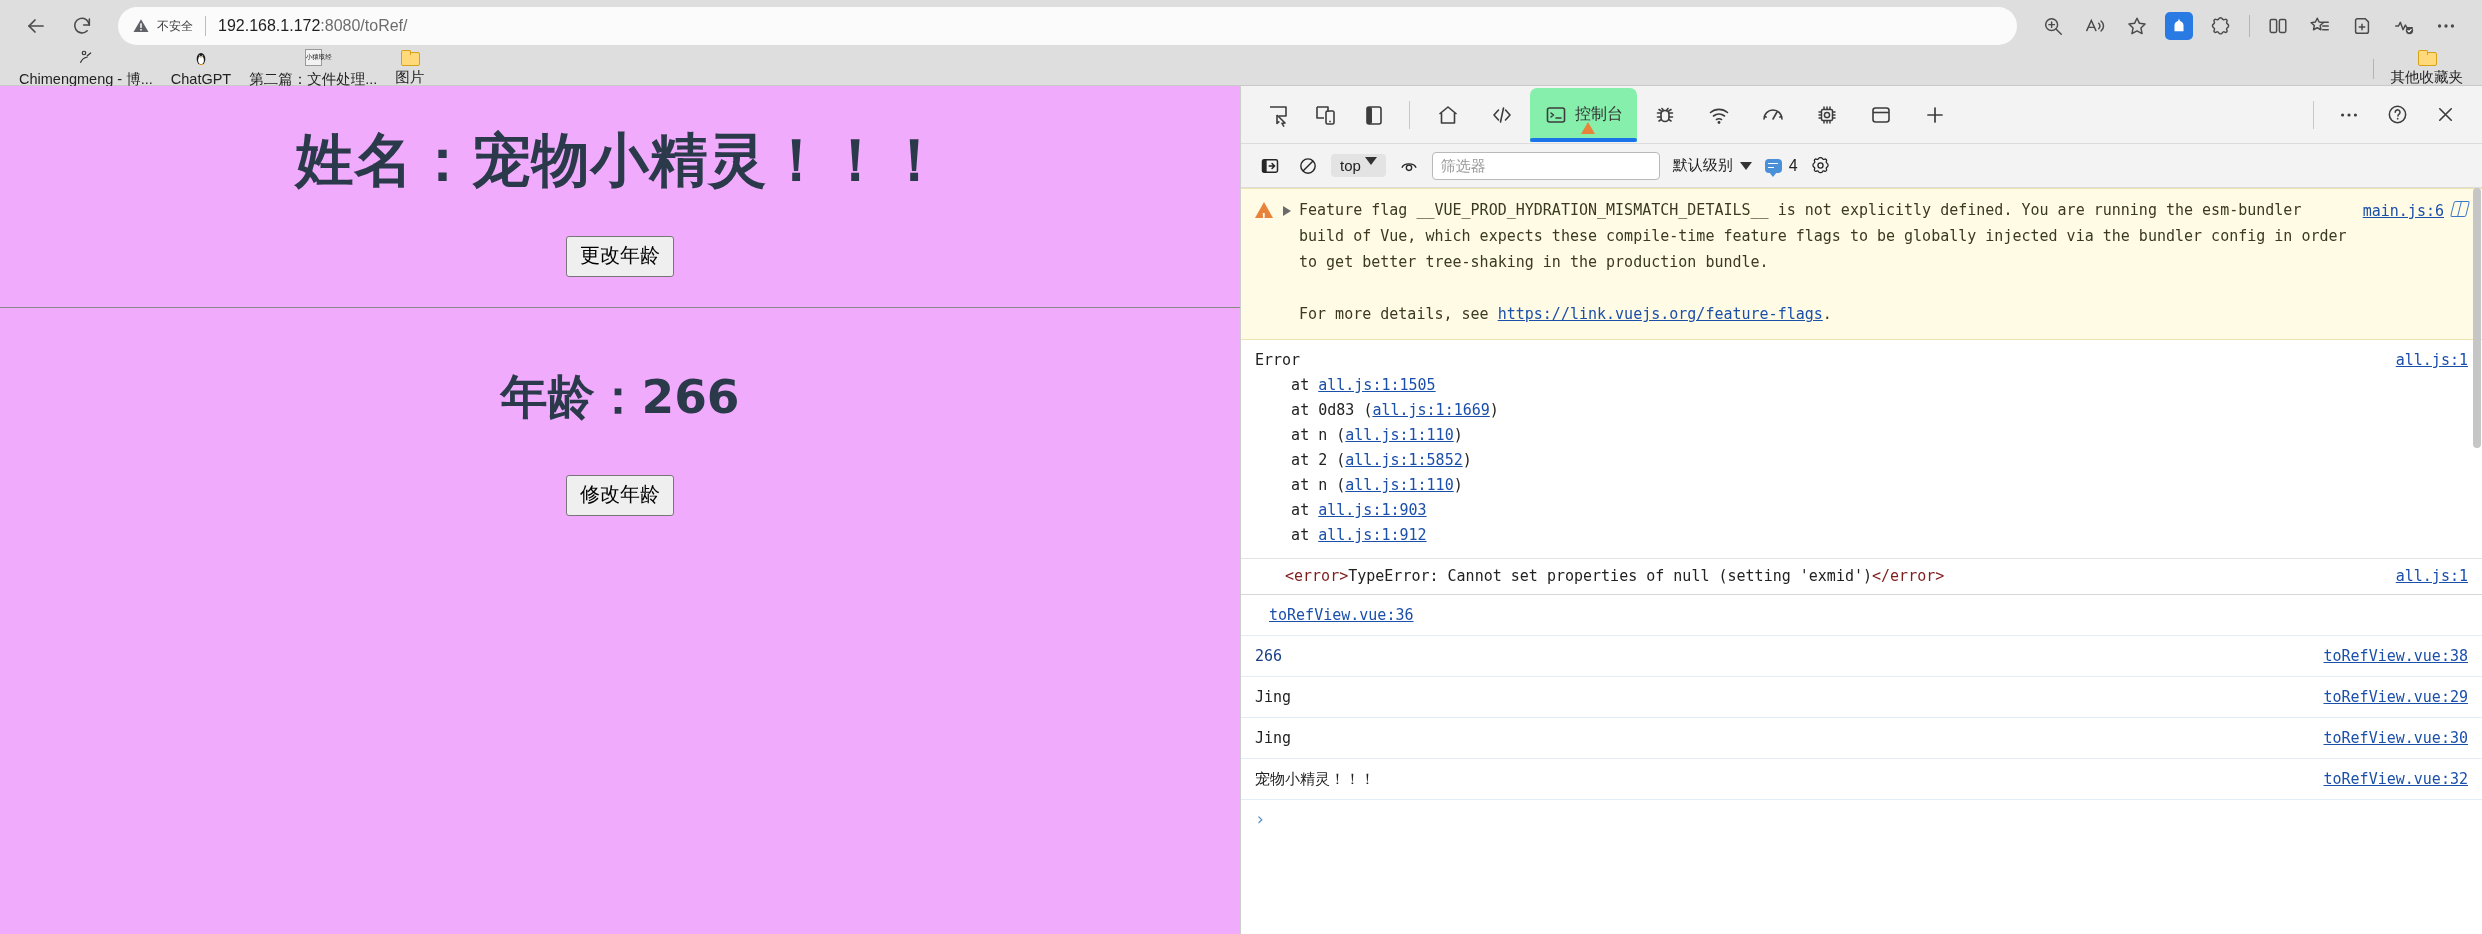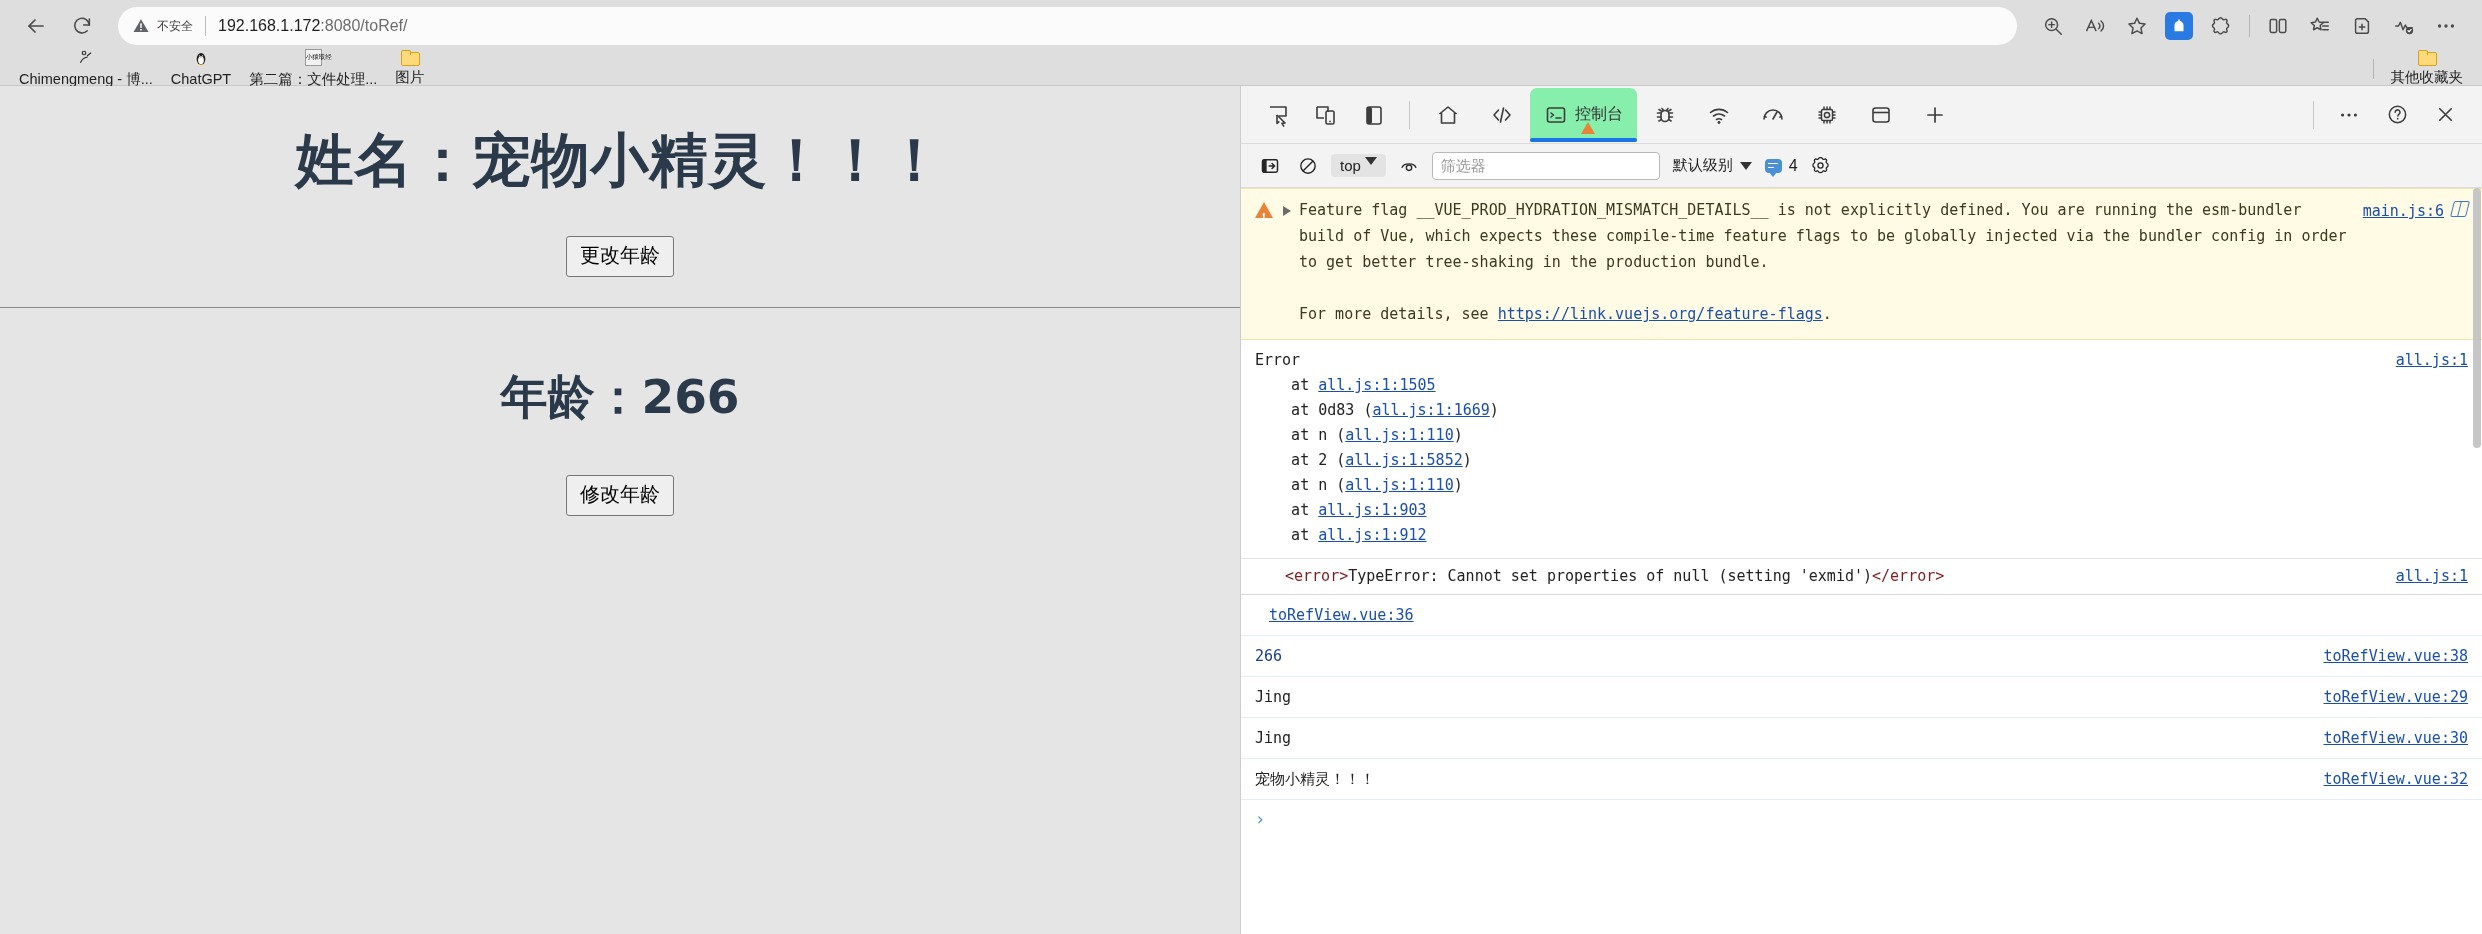--- a/index.html
+++ b/index.html
@@ -117,21 +117,21 @@
   
   .split {
     display: flex;
     height: calc(934px - 52px - 34px);
     width: 2482px;
   }
 
   
   .page {
     width: 1240px;
-    background: #e5e5e5;
+    background: #f0abfc;
     flex: 0 0 auto;
     overflow: hidden;
     position: relative;
   }
   .h1-name {
     margin: 0;
     padding-top: 36px;
     text-align: center;
     font-size: 58px;
     font-weight: bold;

